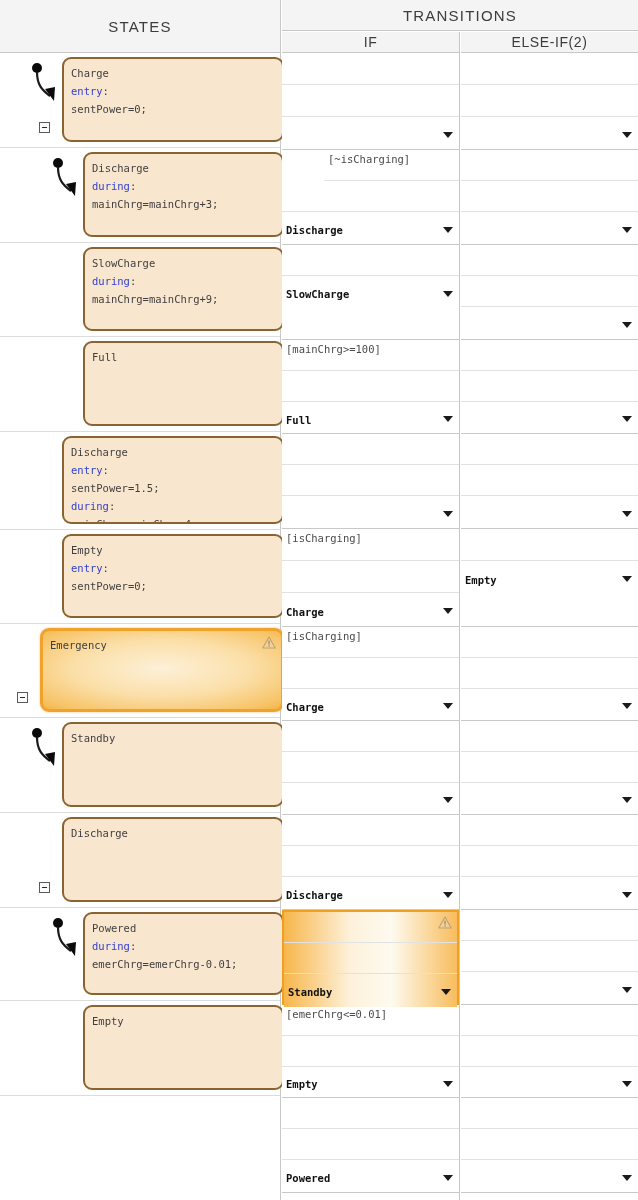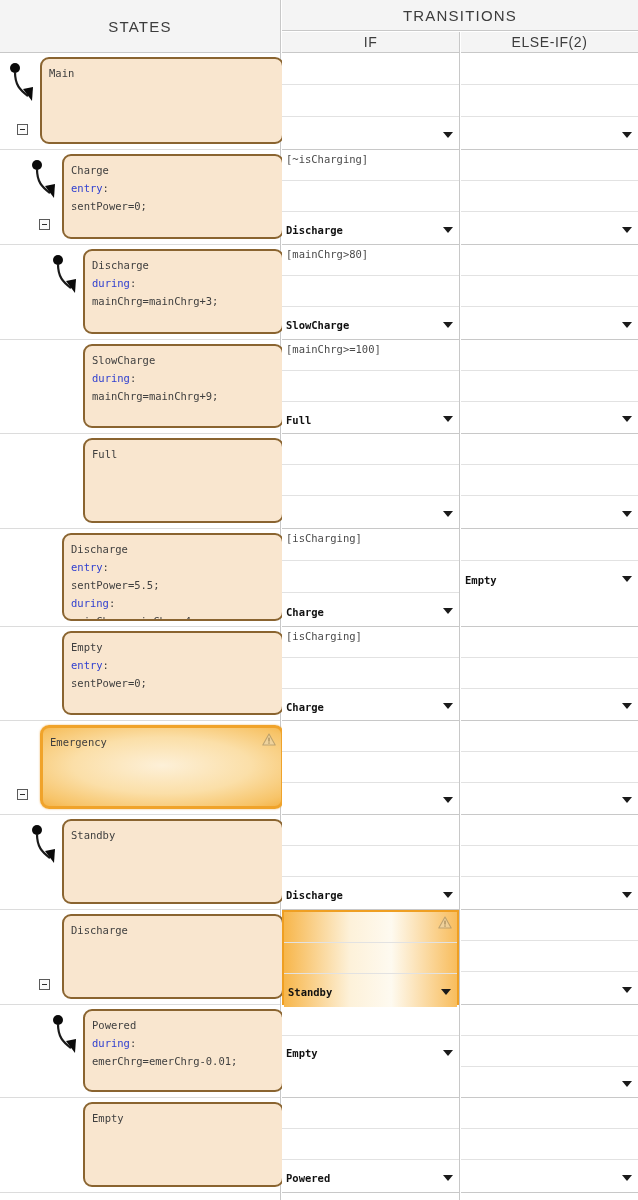--- a/index.html
+++ b/index.html
@@ -138,29 +138,20 @@
     <span class="hdr-label">TRANSITIONS</span>
   </div>
   <div class="hdr-sub if">
     <span class="hdr-label sub">IF</span>
   </div>
   <div class="hdr-sub elseif">
     <span class="hdr-label sub">ELSE-IF(2)</span>
   </div>
 
   <div class="col-states" id="col-states">
-      <div class="state-row" style="height: 97px;">
-        <div class="state-box" style="left: 40px; top: 4px; width: 244px; height: 87px;"><span class="state-text">Main</span></div>
-        <div class="def-arrow" style="left: 8px; top: 8px;"><svg width="34" height="46" viewBox="0 0 34 46">
-            <circle cx="7" cy="7" r="5" fill="#0a0a0a"></circle>
-            <path d="M7 11 C 7 24, 12 29, 20 35" stroke="#1a1a1a" stroke-width="2.2" fill="none"></path>
-            <polygon points="15,28 24,40 25,26" fill="#0a0a0a"></polygon>
-          </svg></div>
-        <div class="collapse-box" style="left: 17px; top: 71px;"></div>
-      </div>
       <div class="state-row" style="height: 95px;">
         <div class="state-box" style="left: 62px; top: 4px; width: 222px; height: 85px;"><span class="state-text">Charge</span><br><span class="state-text"><span class="kw">entry</span>:</span><br><span class="state-text">sentPower=0;</span></div>
         <div class="def-arrow" style="left: 30px; top: 8px;"><svg width="34" height="46" viewBox="0 0 34 46">
             <circle cx="7" cy="7" r="5" fill="#0a0a0a"></circle>
             <path d="M7 11 C 7 24, 12 29, 20 35" stroke="#1a1a1a" stroke-width="2.2" fill="none"></path>
             <polygon points="15,28 24,40 25,26" fill="#0a0a0a"></polygon>
           </svg></div>
         <div class="collapse-box" style="left: 39px; top: 69px;"></div>
       </div>
       <div class="state-row" style="height: 95px;">
@@ -171,21 +162,21 @@
             <polygon points="15,28 24,40 25,26" fill="#0a0a0a"></polygon>
           </svg></div>
       </div>
       <div class="state-row" style="height: 94px;">
         <div class="state-box" style="left: 83px; top: 4px; width: 201px; height: 84px;"><span class="state-text">SlowCharge</span><br><span class="state-text"><span class="kw">during</span>:</span><br><span class="state-text">mainChrg=mainChrg+9;</span></div>
       </div>
       <div class="state-row" style="height: 95px;">
         <div class="state-box" style="left: 83px; top: 4px; width: 201px; height: 85px;"><span class="state-text">Full</span></div>
       </div>
       <div class="state-row" style="height: 98px;">
-        <div class="state-box" style="left: 62px; top: 4px; width: 222px; height: 88px;"><span class="state-text">Discharge</span><br><span class="state-text"><span class="kw">entry</span>:</span><br><span class="state-text">sentPower=5.5;</span><br><span class="state-text"><span class="kw">during</span>:</span><br><span class="state-text">mainChrg=mainChrg-4</span></div>
+        <div class="state-box" style="left: 62px; top: 4px; width: 222px; height: 88px;"><span class="state-text">Discharge</span><br><span class="state-text"><span class="kw">entry</span>:</span><br><span class="state-text">sentPower=1.5;</span><br><span class="state-text"><span class="kw">during</span>:</span><br><span class="state-text">mainChrg=mainChrg-4</span></div>
       </div>
       <div class="state-row" style="height: 94px;">
         <div class="state-box" style="left: 62px; top: 4px; width: 222px; height: 84px;"><span class="state-text">Empty</span><br><span class="state-text"><span class="kw">entry</span>:</span><br><span class="state-text">sentPower=0;</span></div>
       </div>
       <div class="state-row" style="height: 94px;">
         <div class="state-box highlight" style="left: 40px; top: 4px; width: 244px; height: 84px;"><span class="state-text">Emergency</span><span class="warn-tri"><svg width="14" height="13" viewBox="0 0 14 13">
               <polygon points="7,1 13.2,12 0.8,12" fill="#e8d7b4" stroke="#8f8264" stroke-width="1.1" stroke-linejoin="round"></polygon>
               <rect x="6.3" y="4.6" width="1.4" height="4" fill="#6b6249"></rect>
               <rect x="6.3" y="9.4" width="1.4" height="1.3" fill="#6b6249"></rect>
             </svg></span></div>
@@ -215,26 +206,25 @@
         <div class="state-box" style="left: 83px; top: 4px; width: 201px; height: 85px;"><span class="state-text">Empty</span></div>
       </div>
     </div>
   <div class="col-if" id="col-if">
       <div class="tr-row" style="height: 97px;">
         <div class="tr-cell cond" style="height: 32px;"></div>
         <div class="tr-cell act" style="height: 32px;"></div>
         <div class="tr-cell dest last" style="height: 33px;"><span class="caret"></span></div>
       </div>
       <div class="tr-row" style="height: 95px;">
-        <div class="tr-cell cond" style="height: 31px;">[~isCharging]</div>
+        <div class="tr-cell cond" style="height: 31px; margin-left: 42px;">[~isCharging]</div>
         <div class="tr-cell act" style="height: 31px;"></div>
         <div class="tr-cell dest last" style="height: 33px;">Discharge<span class="caret"></span></div>
       </div>
       <div class="tr-row" style="height: 95px;">
-        <div class="tr-cell cond" style="height: 31px;">[mainChrg&gt;80]</div>
         <div class="tr-cell act" style="height: 31px;"></div>
         <div class="tr-cell dest last" style="height: 33px;">SlowCharge<span class="caret"></span></div>
       </div>
       <div class="tr-row" style="height: 94px;">
         <div class="tr-cell cond" style="height: 31px;">[mainChrg&gt;=100]</div>
         <div class="tr-cell act" style="height: 31px;"></div>
         <div class="tr-cell dest last" style="height: 32px;">Full<span class="caret"></span></div>
       </div>
       <div class="tr-row" style="height: 95px;">
         <div class="tr-cell cond" style="height: 31px;"></div>
@@ -264,20 +254,21 @@
       <div class="tr-row hl" style="height: 95px;">
         <div class="tr-cell cond" style="height: 31px;"><span class="warn-tri"><svg width="14" height="13" viewBox="0 0 14 13">
               <polygon points="7,1 13.2,12 0.8,12" fill="#e8d7b4" stroke="#8f8264" stroke-width="1.1" stroke-linejoin="round"></polygon>
               <rect x="6.3" y="4.6" width="1.4" height="4" fill="#6b6249"></rect>
               <rect x="6.3" y="9.4" width="1.4" height="1.3" fill="#6b6249"></rect>
             </svg></span></div>
         <div class="tr-cell act" style="height: 31px;"></div>
         <div class="tr-cell dest last" style="height: 33px;">Standby<span class="caret"></span></div>
       </div>
       <div class="tr-row" style="height: 93px;">
+        <div class="tr-cell cond" style="height: 31px;">[emerChrg&lt;=0.01]</div>
         <div class="tr-cell act" style="height: 31px;"></div>
         <div class="tr-cell dest last" style="height: 31px;">Empty<span class="caret"></span></div>
       </div>
       <div class="tr-row" style="height: 95px;">
         <div class="tr-cell cond" style="height: 31px;"></div>
         <div class="tr-cell act" style="height: 31px;"></div>
         <div class="tr-cell dest last" style="height: 33px;">Powered<span class="caret"></span></div>
       </div>
     </div>
   <div class="col-elseif" id="col-elseif">

